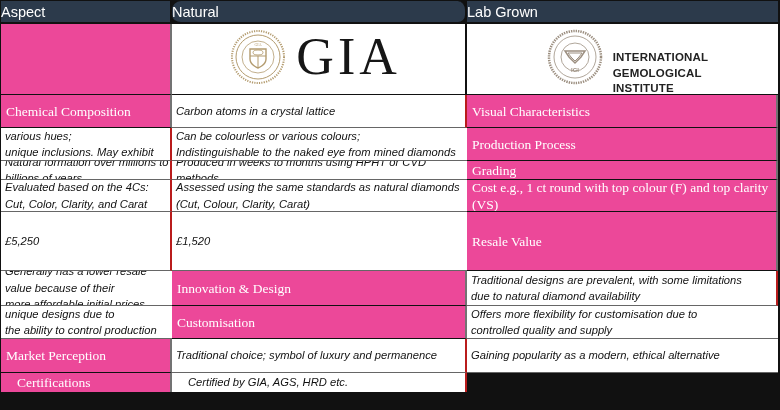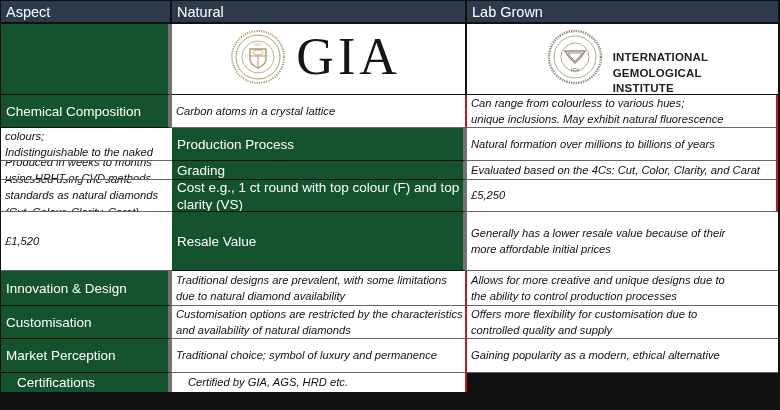--- a/index.html
+++ b/index.html
@@ -8,24 +8,24 @@
       position: absolute; left: 0; top: 0;
       width: 778px; height: 408px;
       border: 1px solid #111;
       display: grid;
       grid-template-columns: 171px 295px 311px;
       grid-template-rows: 23px 71px 33px 33px 19px 32px 59px 35px 33px 34px 19px 18px;
       background: #111;
       gap: 0;
     }
     .cell { box-sizing: border-box; overflow: hidden; display: flex; align-items: center; }
-    .hdr { background: #2c3a4b; color: #ffffff; font-size: 14.5px; padding-left: 5px; border-bottom: 2px solid #111; }
+    .hdr { background: #2c3a4b; color: #ffffff; font-size: 14.5px; border-bottom: 2px solid #111; }
     .hdr.c1 { border-right: 2px solid #111; }
-    .hdr.c2 { border-right: 2px solid #111; }
-    .aspect { background: #14532d; color: #ffffff; font-size: 13.5px; padding-left: 5px; border-right: 4px solid #737373; border-bottom: 1px solid #111; line-height: 17px; }
+    .hdr.c2 { border-right: 2px solid #111; border-radius: 9px; }
+    .aspect { background: #ec4899; color: #ffffff; font-size: 13.5px; padding-left: 5px; border-right: 2px solid #737373; border-bottom: 1px solid #111; line-height: 17px; font-family: Liberation Serif, serif; }
     .val { background: #ffffff; color: #111; font-style: italic; font-size: 11.2px; padding-left: 4px; border-bottom: 1px solid #666; line-height: 16.5px; white-space: pre-line; }
     .val.c2 { border-right: 2px solid #b91c1c; }
     .logo-cell { background: #ffffff; justify-content: center; border-bottom: 1px solid #111; }
     .logo-cell.c2 { border-right: 2px solid #111; }
     .gia-wrap { display: flex; align-items: flex-start; gap: 10px; margin-left: 10px; }
     .gia-text { font-family: "Liberation Serif", "DejaVu Serif", serif; font-size: 52px; color: #161616; letter-spacing: 4px; line-height: 1; position: relative; top: 2px; }
     .gia-reg { font-size: 8px; color: #777; position: relative; top: -16px; left: -4px; }
     .igi-wrap { display: flex; align-items: center; gap: 10px; margin-left: 10px; }
     .igi-text { font-family: "Liberation Sans", sans-serif; font-weight: bold; font-size: 11.5px; color: #222; line-height: 15.5px; letter-spacing: 0.2px; margin-top: 29px; }
     .last { border-bottom: none; padding-left: 16px; }
@@ -77,20 +77,21 @@
         <div>INTERNATIONAL</div>
         <div>GEMOLOGICAL</div>
         <div>INSTITUTE</div>
       </div>
     </div>
   </div>
 
   <div class="cell aspect">Chemical Composition</div>
   <div class="cell val c2">Carbon atoms in a crystal lattice</div>
 
+  <div class="cell aspect">Visual Characteristics</div>
   <div class="cell val c2">Can range from colourless to various hues;
 unique inclusions. May exhibit natural fluorescence</div>
   <div class="cell val c3">Can be colourless or various colours;
 Indistinguishable to the naked eye from mined diamonds</div>
 
   <div class="cell aspect">Production Process</div>
   <div class="cell val c2">Natural formation over millions to billions of years</div>
   <div class="cell val c3">Produced in weeks to months using HPHT or CVD methods</div>
 
   <div class="cell aspect">Grading</div>
@@ -106,22 +107,20 @@
   <div class="cell val c3">Generally has a lower resale value because of their
 more affordable initial prices</div>
 
   <div class="cell aspect">Innovation &amp; Design</div>
   <div class="cell val c2">Traditional designs are prevalent, with some limitations
 due to natural diamond availability</div>
   <div class="cell val c3">Allows for more creative and unique designs due to
 the ability to control production processes</div>
 
   <div class="cell aspect">Customisation</div>
-  <div class="cell val c2">Customisation options are restricted by the characteristics
-and availability of natural diamonds</div>
   <div class="cell val c3">Offers more flexibility for customisation due to
 controlled quality and supply</div>
 
   <div class="cell aspect">Market Perception</div>
   <div class="cell val c2">Traditional choice; symbol of luxury and permanence</div>
   <div class="cell val c3">Gaining popularity as a modern, ethical alternative</div>
 
   <div class="cell aspect last">Certifications</div>
   <div class="cell val c2 last">Certified by GIA, AGS, HRD etc.</div>
 </div>

